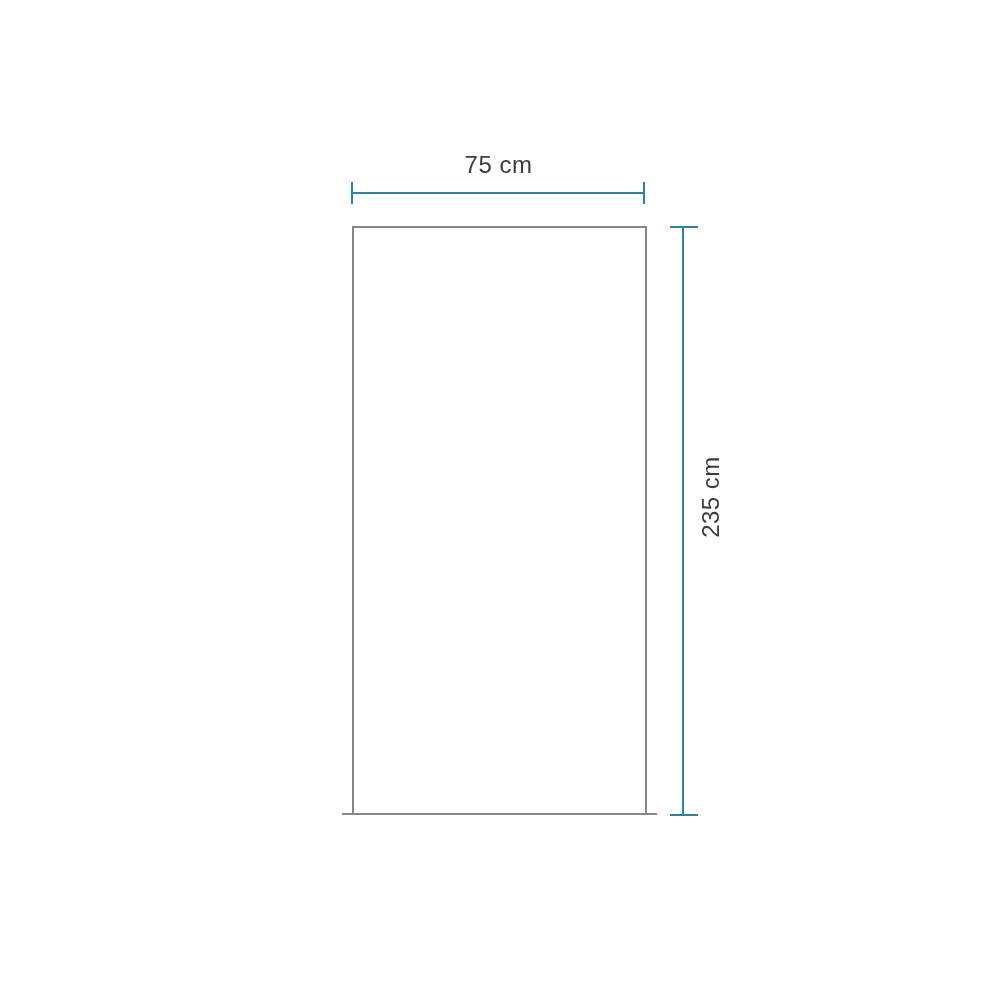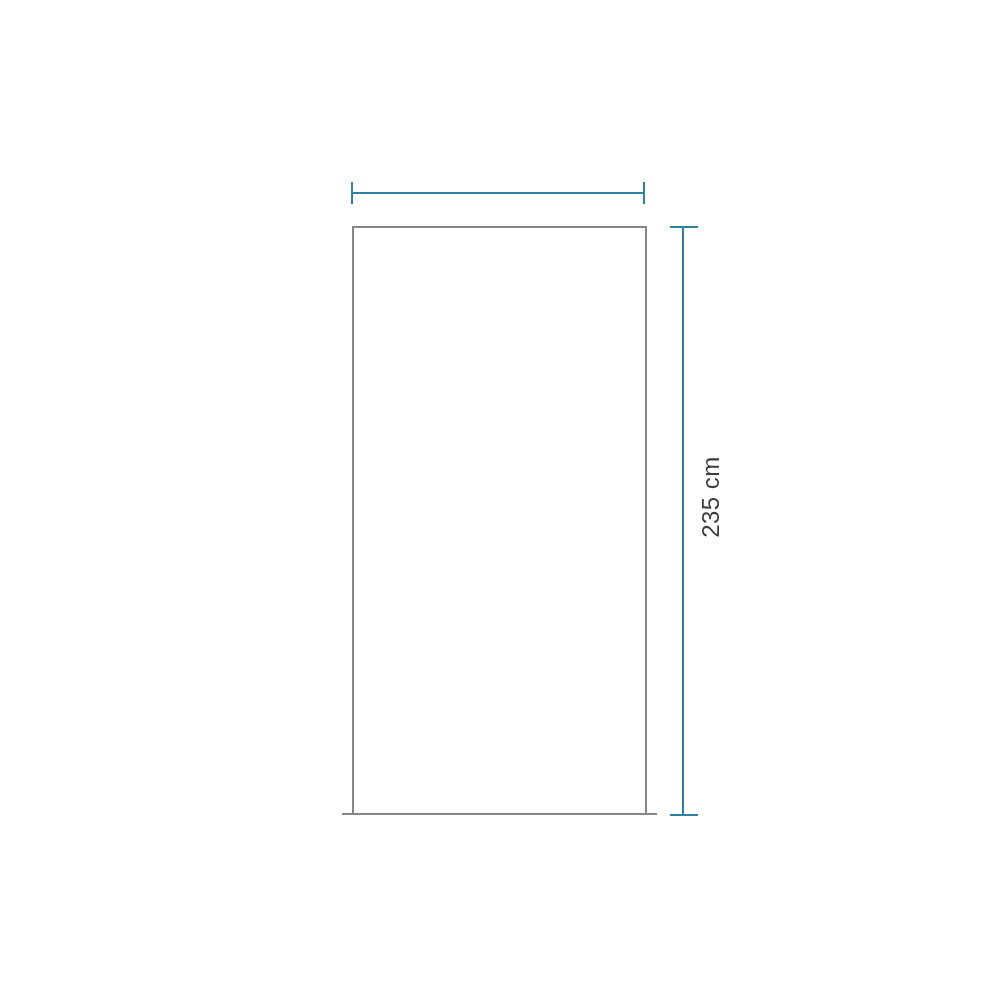--- a/index.html
+++ b/index.html
@@ -73,20 +73,21 @@
     position: absolute;
     left: 342px; top: 813px; width: 315px; height: 2px;
     background: var(--shape-border-color);
   }
 </style>
 </head>
 <body>
 
 <div class="canvas">
 
+  <div class="dim-label width-label">75 cm</div>
   <div class="hline"></div>
   <div class="tick-v left"></div>
   <div class="tick-v right"></div>
 
   <div class="panel-rect"></div>
   <div class="baseline"></div>
 
   <div class="vline"></div>
   <div class="tick-h top"></div>
   <div class="tick-h bottom"></div>

